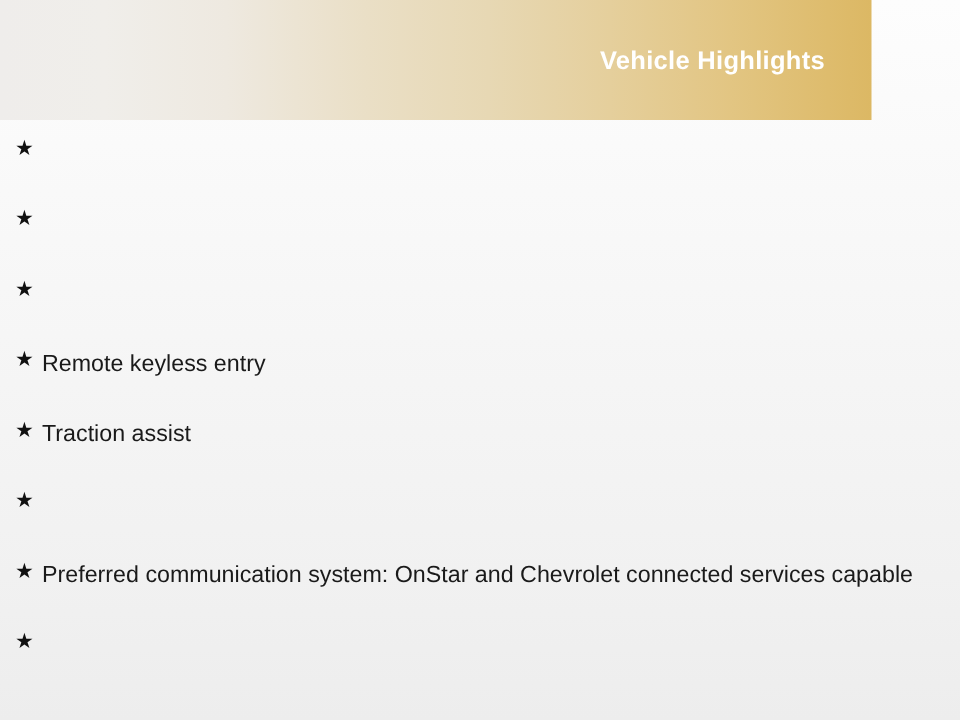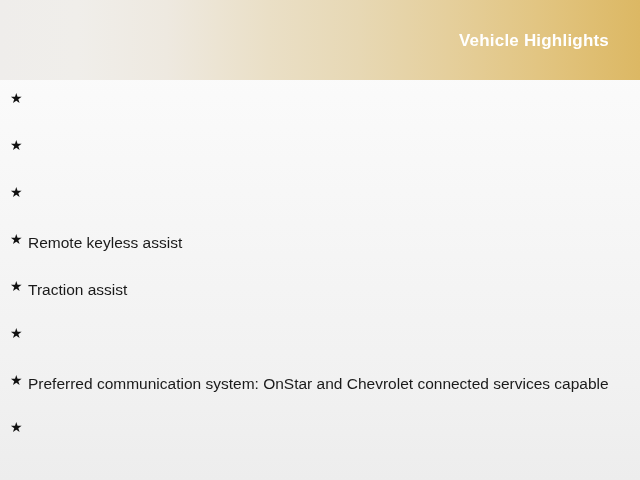--- a/index.html
+++ b/index.html
@@ -18,21 +18,21 @@
     position: relative;
     width: 640px;
     height: 480px;
     box-sizing: border-box;
     background: linear-gradient(to bottom, #fdfdfd 0%, #f7f7f7 40%, #f1f1f1 80%, #ededed 100%);
   }
 
   
   #header {
     position: relative;
-    width: 640px;
+    width: 581px;
     height: 80px;
     box-sizing: border-box;
     background: linear-gradient(to right,
         #efedeb 0%,
         #f0eeea 12%,
         #eee9e0 26%,
         #eadfc6 42%,
         #e7d8b4 56%,
         #e5cf9c 70%,
         #e2c582 84%,
@@ -111,21 +111,21 @@
     <li class="highlight-item">
       <span class="star-icon">★</span>
     </li>
 
     <li class="highlight-item">
       <span class="star-icon">★</span>
     </li>
 
     <li class="highlight-item">
       <span class="star-icon">★</span>
-      <span class="highlight-text">Remote keyless assist</span>
+      <span class="highlight-text">Remote keyless entry</span>
     </li>
 
     <li class="highlight-item">
       <span class="star-icon">★</span>
       <span class="highlight-text">Traction assist</span>
     </li>
 
     <li class="highlight-item">
       <span class="star-icon">★</span>
     </li>

